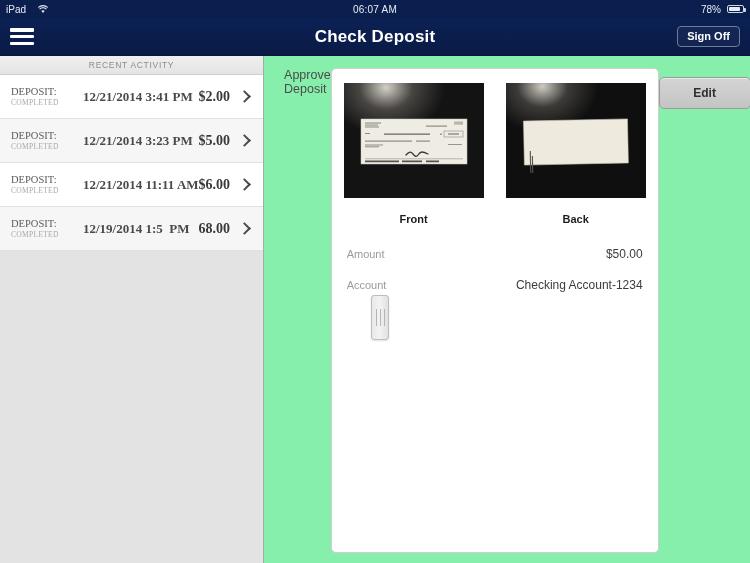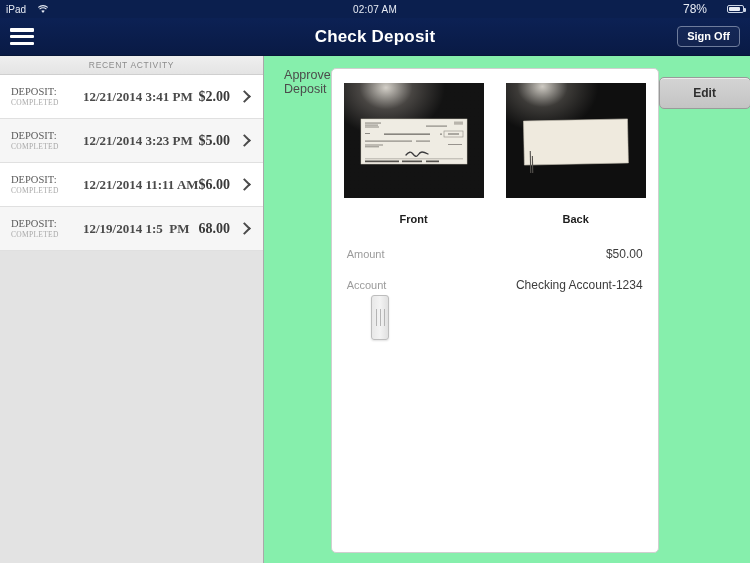--- a/index.html
+++ b/index.html
@@ -16,22 +16,22 @@
     height:18px; background:#0b1f4e; color:#e8ecf4;
     display:flex; align-items:center; font-size:10px; padding:0 6px;
     position:relative;
   }
   .sb-left { display:flex; align-items:center; gap:12px; }
   .sb-center {
     position:absolute; left:0; right:0; text-align:center;
     font-size:10px; letter-spacing:.2px;
   }
   .sb-right {
-    margin-left:auto; display:flex; align-items:center; gap:20px;
-    position:relative; z-index:2; font-size:12px;
+    margin-left:auto; display:flex; align-items:center; gap:6px;
+    position:relative; z-index:2; font-size:10px;
   }
   .wifi { width:10px; height:9px; position:relative; display:inline-block; }
   .battery {
     width:17px; height:8px; border:1px solid #cdd6e6; border-radius:2px;
     position:relative; display:inline-block;
   }
   .battery::after {
     content:""; position:absolute; right:-3px; top:2px;
     width:2px; height:4px; background:#cdd6e6; border-radius:0 1px 1px 0;
   }
@@ -167,21 +167,21 @@
     <div class="sb-left">
       <span>iPad</span>
       <span class="wifi">
         <svg viewBox="0 0 12 10" width="10" height="9">
           <path d="M6 9.2 L3.9 6.6 A3.4 3.4 0 0 1 8.1 6.6 Z" fill="#e8ecf4"></path>
           <path d="M1.9 4.6 A6.1 6.1 0 0 1 10.1 4.6" stroke="#e8ecf4" stroke-width="1.3" fill="none"></path>
           <path d="M0.3 2.5 A8.6 8.6 0 0 1 11.7 2.5" stroke="#e8ecf4" stroke-width="1.3" fill="none"></path>
         </svg>
       </span>
     </div>
-    <div class="sb-center">02:07 AM</div>
+    <div class="sb-center">06:07 AM</div>
     <div class="sb-right">
       <span>78%</span>
       <span class="battery">
           <span class="lvl"></span>
         </span>
     </div>
   </div>
 
   <div class="navbar">
     <div class="hamburger">

